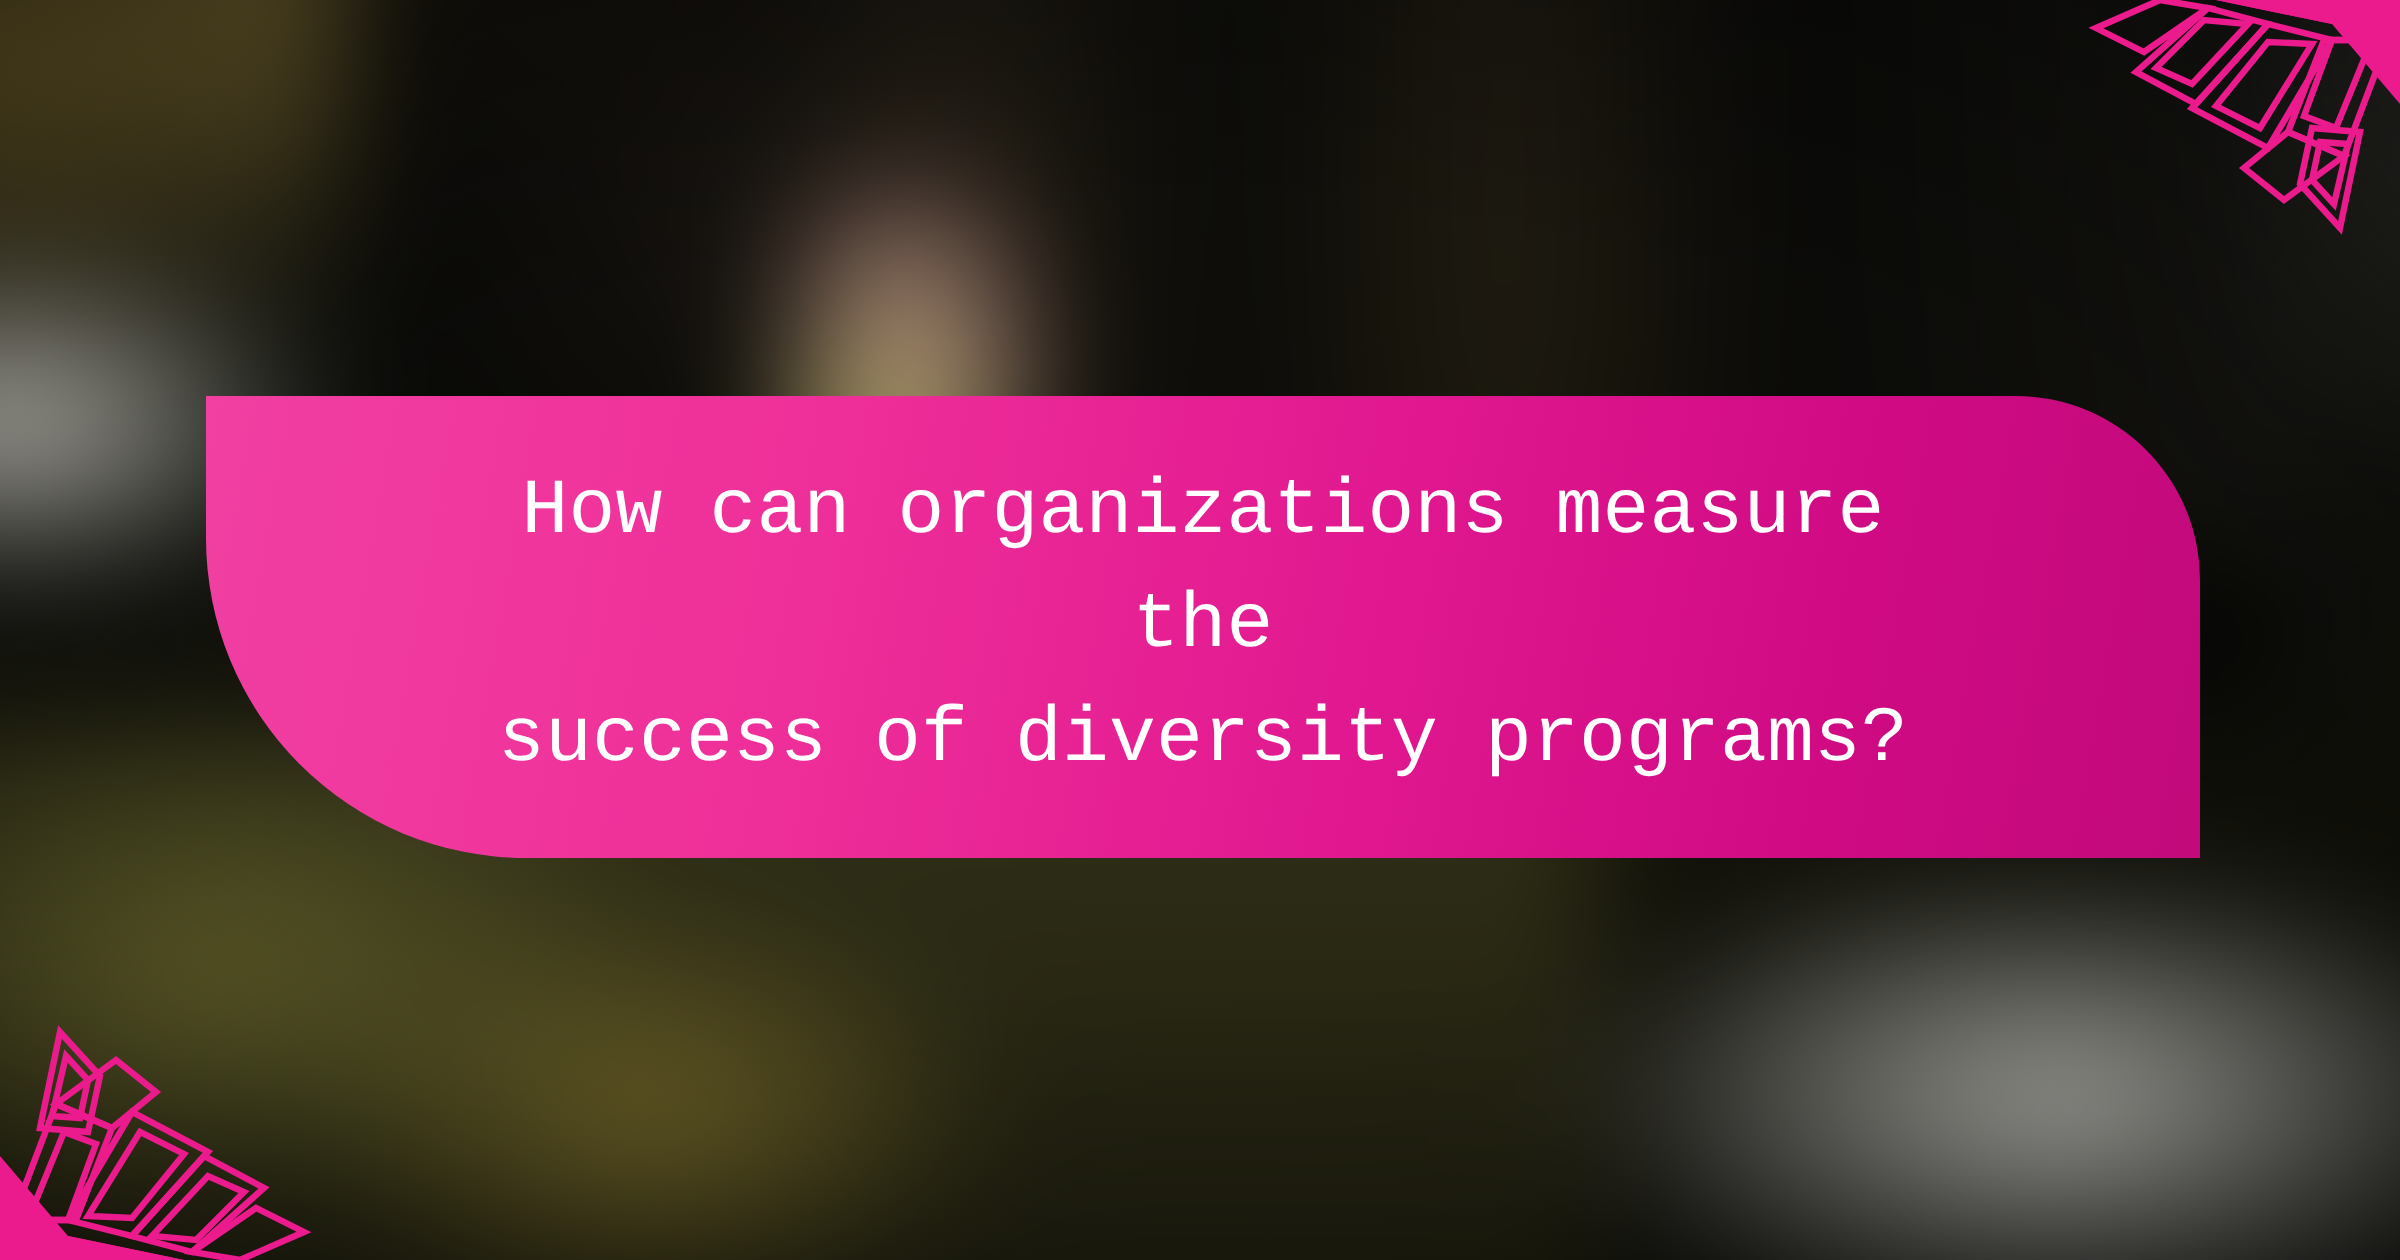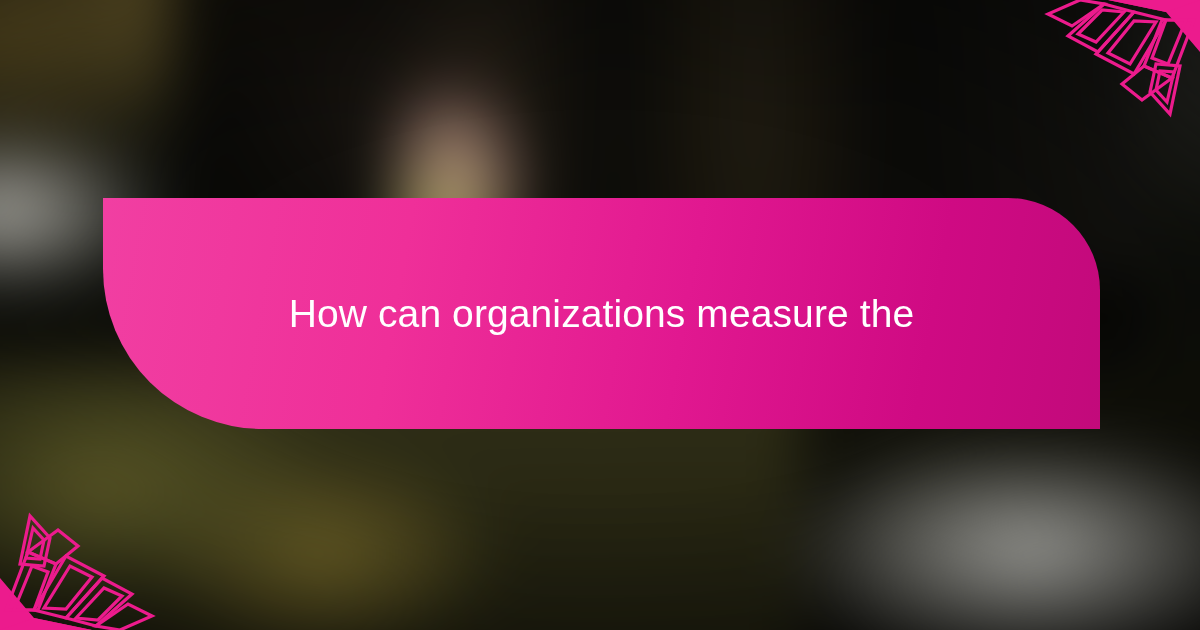--- a/index.html
+++ b/index.html
@@ -92,20 +92,21 @@
 
   #banner-text {
     color:#ffffff;
     font-size:39px;
     line-height:57px;
     font-weight:400;
     text-align:center;
     letter-spacing:.1px;
     max-width:760px;
     padding:0 24px;
+    font-family:Liberation Mono, monospace;
   }
 
   
   .ornament { position:absolute; width:205px; height:170px; }
   #ornament-tr { right:0; top:0; }
   #ornament-bl { left:0; bottom:0; transform:rotate(180deg); }
 </style>
 </head>
 <body>
 
@@ -157,16 +158,17 @@
         <path d="M28,92 L58,70 L78,86 L56,104 Z"></path>
         <path d="M96,166 L128,144 L152,156 L120,170 Z"></path>
       </g>
       <path d="M0,170 L92,170 L34,158 Z" fill="#ec1b8d"></path>
     </g>
   </svg>
 
   <div id="banner">
     <div id="banner-text">
       <span>How can organizations measure the</span><br>
+      <span>success of diversity programs?</span>
     </div>
   </div>
 
 </div>
 
 </body></html>

